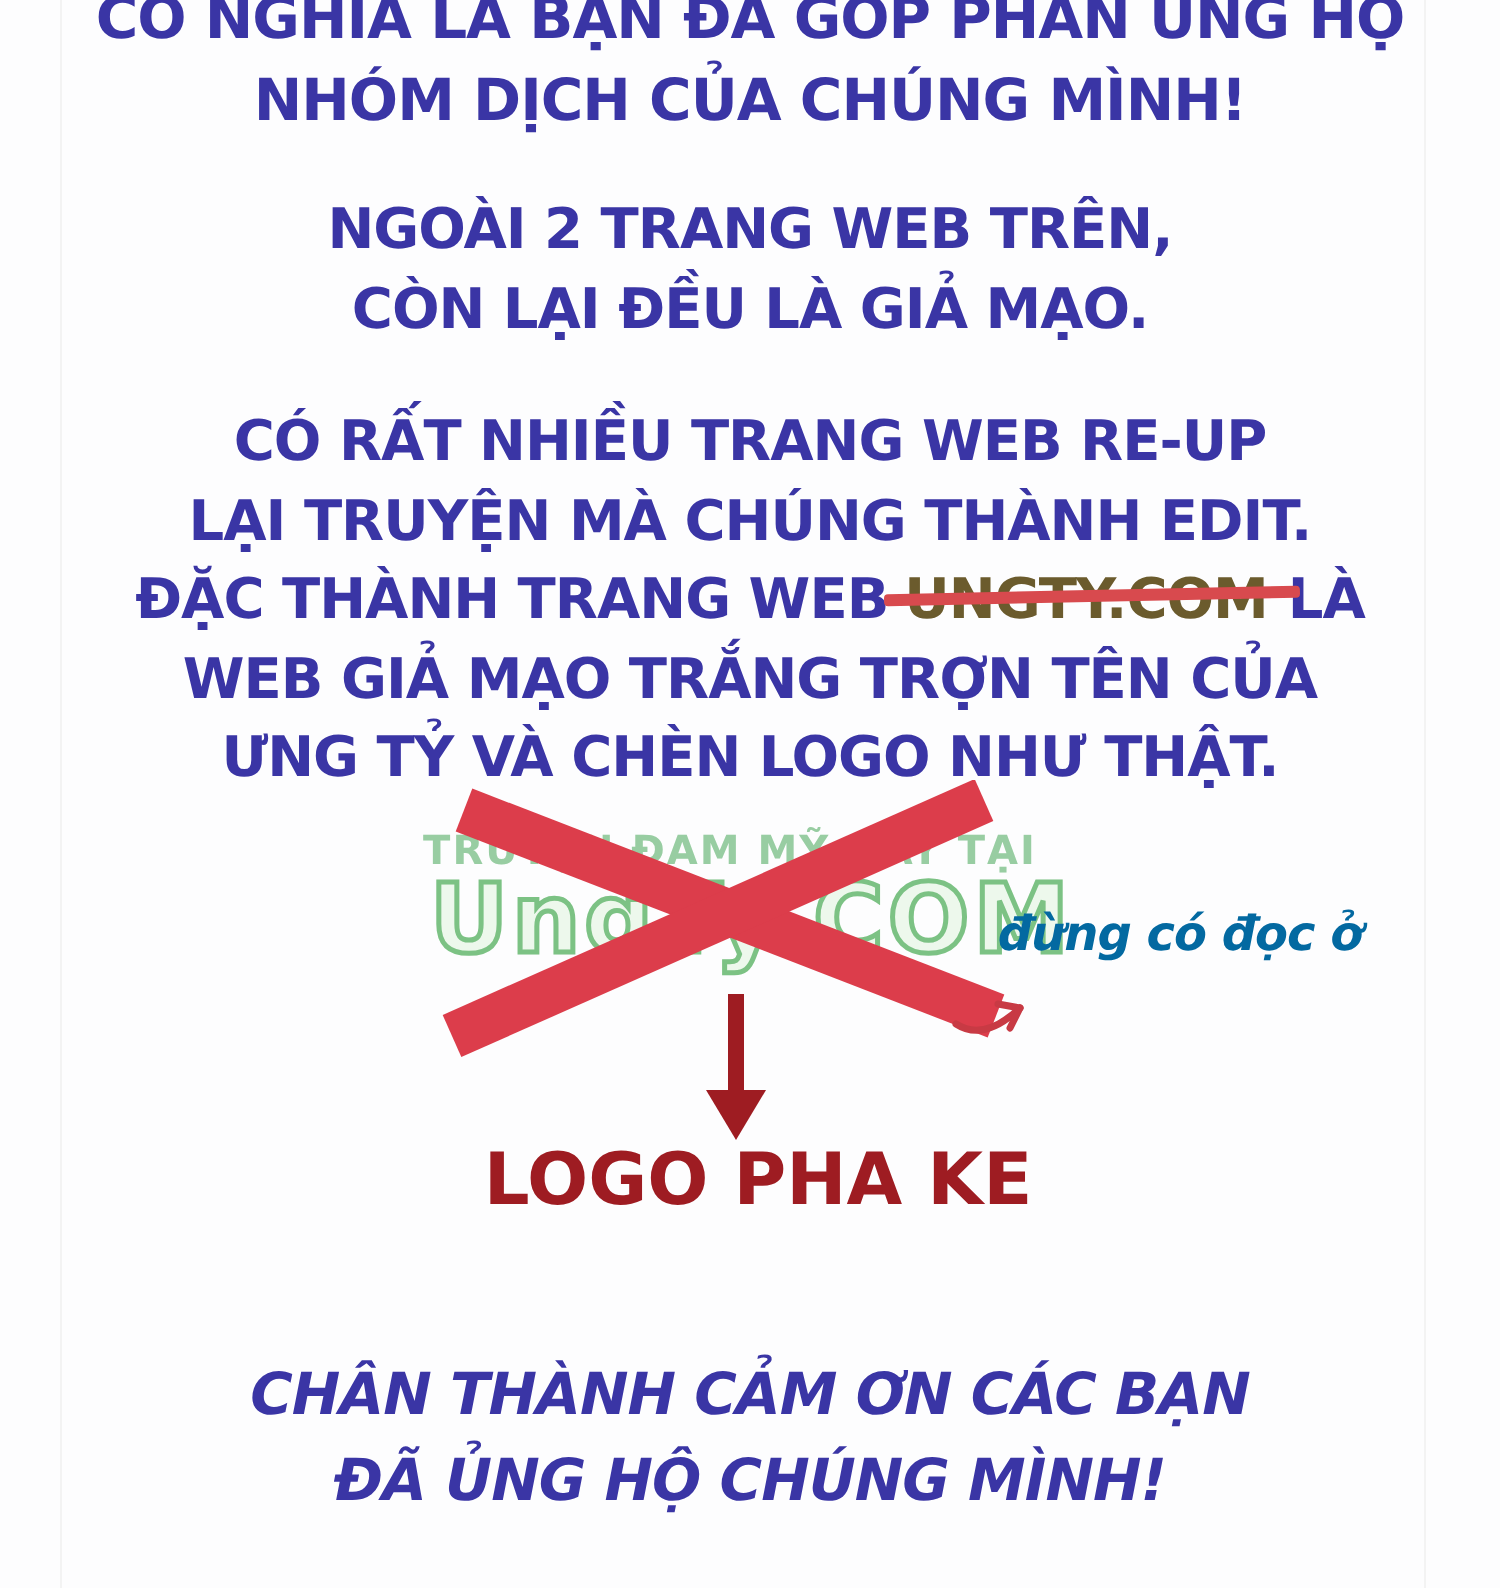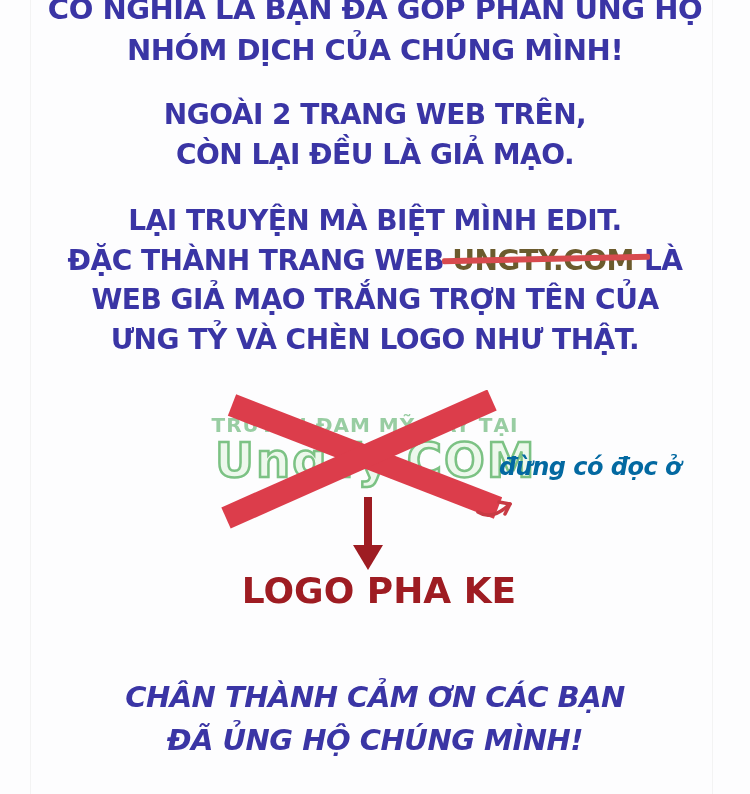--- a/index.html
+++ b/index.html
@@ -75,21 +75,22 @@
     <div>CÓ NGHĨA LÀ BẠN ĐÃ GÓP PHẦN ỦNG HỘ</div>
     <div>NHÓM DỊCH CỦA CHÚNG MÌNH!</div>
   </div>
 
   <div class="txt notice">
     <div>NGOÀI 2 TRANG WEB TRÊN,</div>
     <div>CÒN LẠI ĐỀU LÀ GIẢ MẠO.</div>
   </div>
 
   <div class="txt warning">
-    <div>LẠI TRUYỆN MÀ BIỆT MÌNH EDIT.</div>
+    <div>CÓ RẤT NHIỀU TRANG WEB RE-UP</div>
+    <div>LẠI TRUYỆN MÀ CHÚNG THÀNH EDIT.</div>
     <div><span>ĐẶC THÀNH TRANG WEB</span><span class="fake-site">UNGTY.COM</span><span>LÀ</span></div>
     <div>WEB GIẢ MẠO TRẮNG TRỢN TÊN CỦA</div>
     <div>ƯNG TỶ VÀ CHÈN LOGO NHƯ THẬT.</div>
   </div>
 
   <div class="logo-tagline">TRUYỆN ĐAM MỸ HAY TẠI</div>
   <div class="logo-name">UngTy.COM</div>
 
   <svg class="cross-svg" width="320" height="145" viewBox="0 0 320 145">
     <line x1="32" y1="15" x2="298" y2="118" stroke="#DC3D4B" stroke-width="23"></line>

